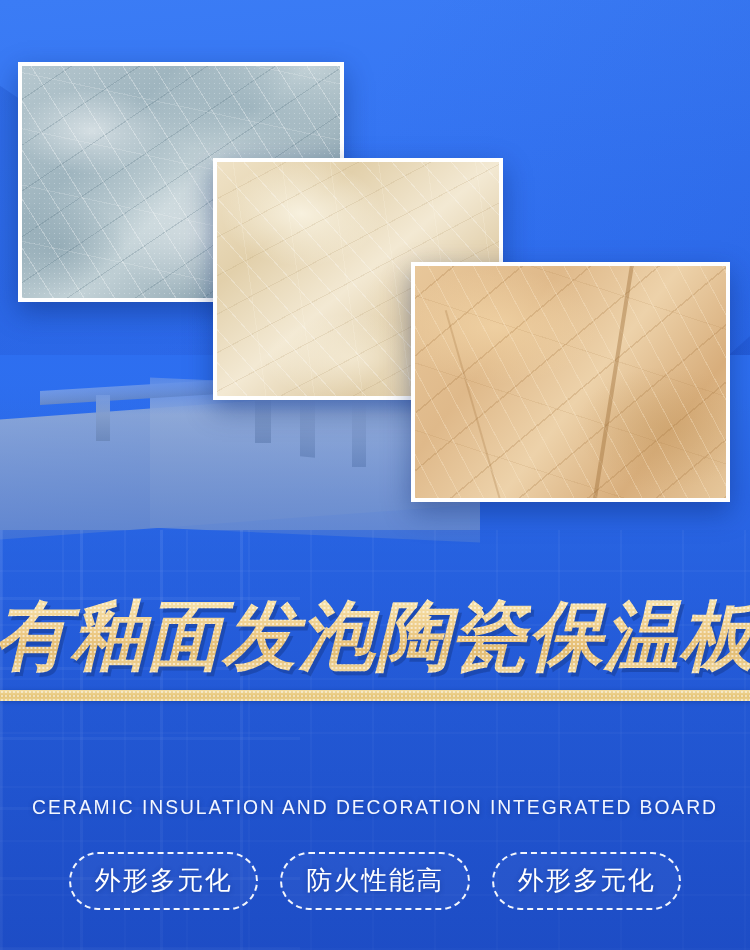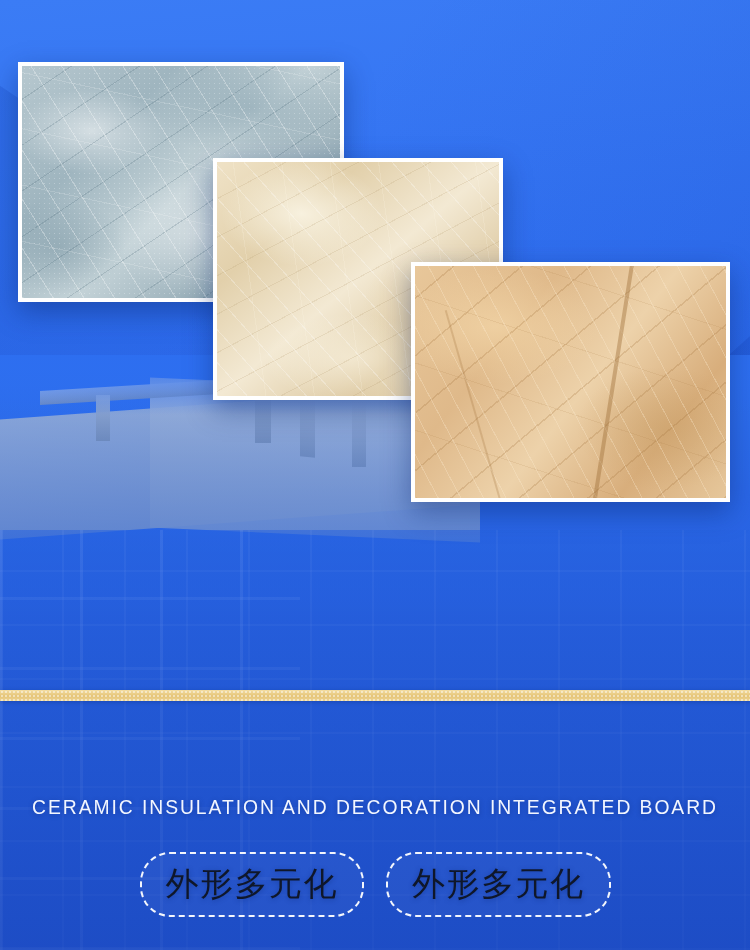--- a/index.html
+++ b/index.html
@@ -131,21 +131,21 @@
     color:#f2f6ff;font-size:21px;line-height:1;letter-spacing:2.1px;font-weight:400;
     transform:scaleX(.92);
     text-shadow:0 1px 5px rgba(10,40,120,.45);}
 
   
   .pills{position:absolute;left:0;right:0;top:852px;
     display:flex;justify-content:center;gap:22px;}
   .pill{
     border:2px dashed rgba(255,255,255,.95);
     border-radius:30px;
-    color:#0f172a;font-size:33px;line-height:1;letter-spacing:1.5px;
+    color:#ffffff;font-size:26px;line-height:1;letter-spacing:1.5px;
     padding:13px 24px 15px;white-space:nowrap;
     text-shadow:0 1px 5px rgba(10,40,120,.45);
     background:rgba(255,255,255,.04);}
 </style>
 </head>
 <body>
 
 <div id="banner">
 
   <div class="bg-base"></div>
@@ -184,23 +184,27 @@
     <div class="speck-cream"></div>
   </div>
 
   <div class="tile" id="tile-3">
     <div class="surface marble-tan"></div>
     <div class="veins-tan"></div>
     <div class="vein-big" style="left:195px;top:-10px;width:4px;height:270px;transform:rotate(9deg);"></div>
     <div class="vein-big" style="left:60px;top:40px;width:2px;height:220px;transform:rotate(-16deg);opacity:.6;"></div>
   </div>
 
+  <div class="headline-wrap">
+    <div class="headline">有釉面发泡陶瓷保温板</div>
+  </div>
 
   <div class="gold-bar"></div>
 
   <div class="sub-en">CERAMIC INSULATION AND DECORATION INTEGRATED BOARD</div>
 
   <div class="pills">
     <div class="pill">外形多元化</div>
+    <div class="pill">防火性能高</div>
     <div class="pill">外形多元化</div>
   </div>
 
 </div>
 
 </body></html>

